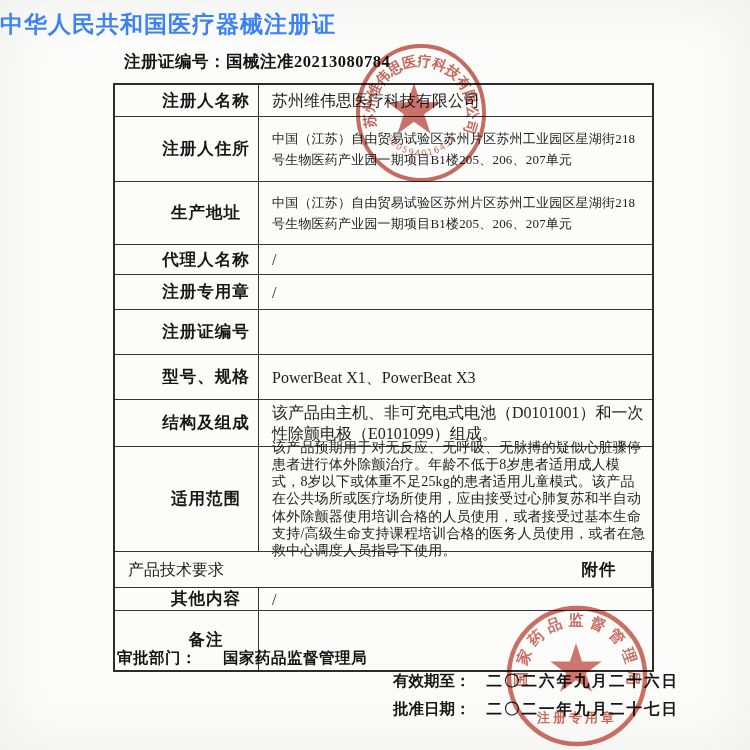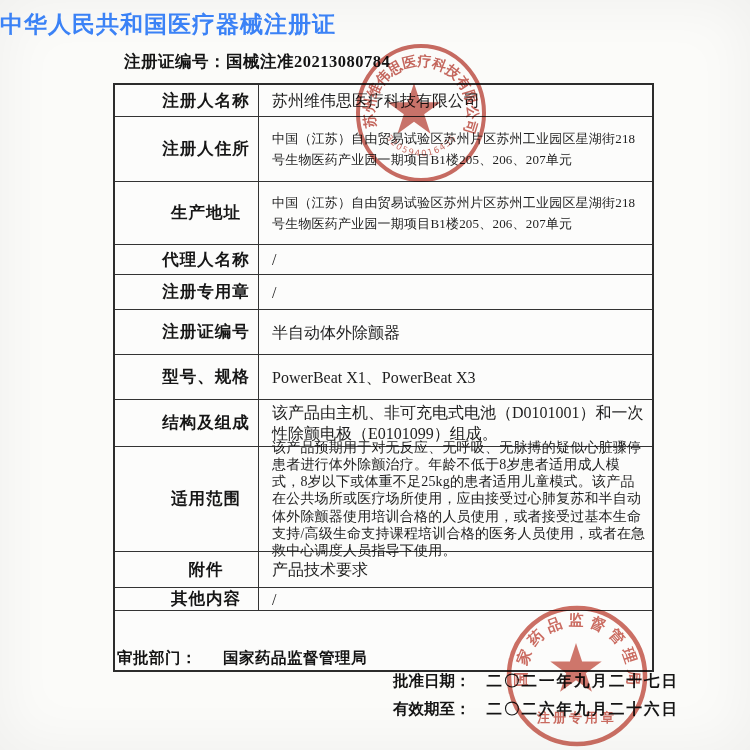--- a/index.html
+++ b/index.html
@@ -80,60 +80,60 @@
     <div class="row h3">
       <div class="cell lbl">代理人名称</div>
       <div class="cell val">/</div>
     </div>
     <div class="row h4">
       <div class="cell lbl">注册专用章</div>
       <div class="cell val">/</div>
     </div>
     <div class="row h5">
       <div class="cell lbl">注册证编号</div>
-      <div class="cell val">半自动体外除颤器</div>
     </div>
     <div class="row h6">
       <div class="cell lbl">型号、规格</div>
       <div class="cell val">PowerBeat X1、PowerBeat X3</div>
     </div>
     <div class="row h7">
       <div class="cell lbl">结构及组成</div>
       <div class="cell val">该产品由主机、非可充电式电池（D0101001）和一次性除颤电极（E0101099）组成。</div>
     </div>
     <div class="row h8">
       <div class="cell lbl">适用范围</div>
       <div class="cell val v-xs">该产品预期用于对无反应、无呼吸、无脉搏的疑似心脏骤停患者进行体外除颤治疗。年龄不低于8岁患者适用成人模式，8岁以下或体重不足25kg的患者适用儿童模式。该产品在公共场所或医疗场所使用，应由接受过心肺复苏和半自动体外除颤器使用培训合格的人员使用，或者接受过基本生命支持/高级生命支持课程培训合格的医务人员使用，或者在急救中心调度人员指导下使用。</div>
     </div>
     <div class="row h9">
+      <div class="cell val">产品技术要求</div>
       <div class="cell lbl">附件</div>
-      <div class="cell val">产品技术要求</div>
     </div>
     <div class="row h10">
       <div class="cell lbl">其他内容</div>
       <div class="cell val">/</div>
     </div>
     <div class="row h11">
+      <div class="cell lbl">备注</div>
       <div class="cell val"></div>
     </div>
   </div>
 
   <div class="footer-left">
     <span>审批部门：</span>
     <span>国家药品监督管理局</span>
   </div>
 
   <div class="footer-right">
     <div class="fr-line">
+      <span>有效期至：</span>
+      <span class="v">二〇二六年九月二十六日</span>
+    </div>
+    <div class="fr-line">
       <span>批准日期：</span>
       <span class="v">二〇二一年九月二十七日</span>
-    </div>
-    <div class="fr-line">
-      <span>有效期至：</span>
-      <span class="v">二〇二六年九月二十六日</span>
     </div>
   </div>
 
   <svg class="stamp stamp1" width="145" height="145" viewBox="0 0 145 145">
     <defs>
       <path id="s1arc" d="M 27.1 85.7 A 47 47 0 1 1 116.9 85.7" fill="none"></path>
       <path id="s1num" d="M 36.8 96.7 A 43 43 0 0 0 107.2 96.7" fill="none"></path>
     </defs>
     <ellipse cx="72" cy="72" rx="63" ry="67" fill="none" stroke="#b5362a" stroke-width="4" opacity="0.9"></ellipse>
     <polygon points="0,-28 6.3,-8.7 26.6,-8.7 10.2,3.3 16.5,22.7 0,10.7 -16.5,22.7 -10.2,3.3 -26.6,-8.7 -6.3,-8.7" transform="translate(65,70)" fill="#b5362a" fill-opacity="0.85"></polygon>

